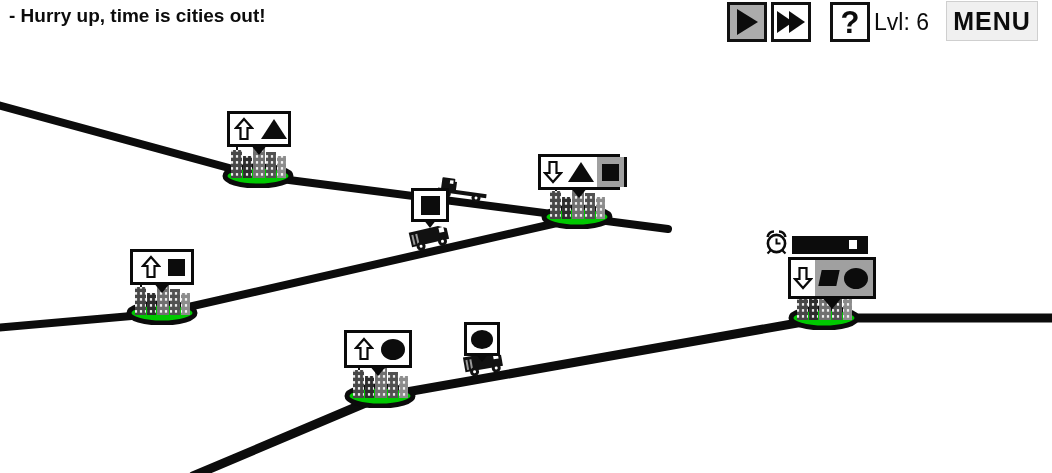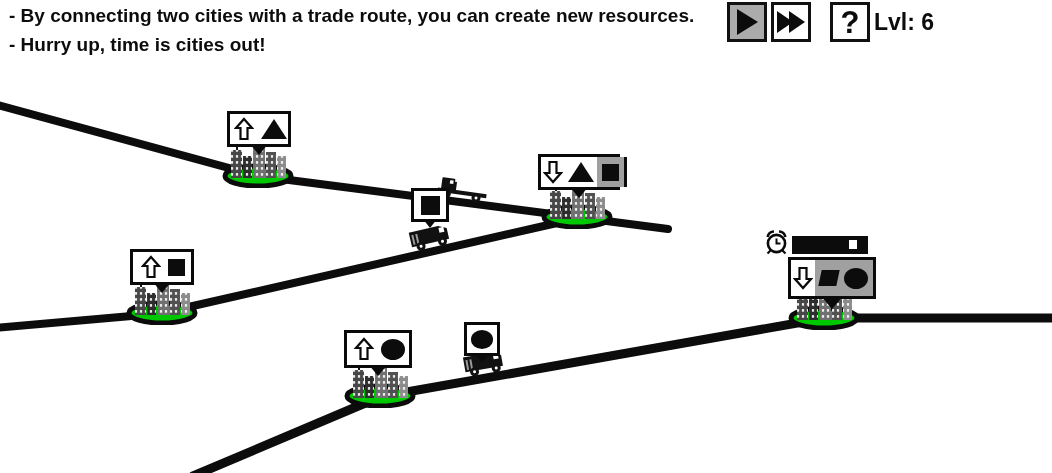--- a/index.html
+++ b/index.html
@@ -17,21 +17,21 @@
     position:absolute; top:2px; width:40px; height:40px; box-sizing:border-box;
     border:3px solid #111; background:#fff; display:flex; align-items:center; justify-content:center;
     cursor:pointer; z-index:50;
   }
   .sqbtn.active { background:#ababab; }
   .tri-right { width:0; height:0; border-top:13px solid transparent; border-bottom:13px solid transparent; border-left:21px solid #0c0c0c; }
   .tri-right.small { border-top-width:11px; border-bottom-width:11px; border-left-width:16px; }
   .ff-wrap { display:flex; }
   .ff-wrap .tri-right.small + .tri-right.small { margin-left:-4px; }
   .qmark { font-size:31px; font-weight:bold; color:#0c0c0c; line-height:1; }
-  .lvl { position:absolute; left:874px; top:9px; font-size:23px; font-weight:bold; color:#0c0c0c; z-index:50; }
+  .lvl { position:absolute; left:874px; top:9px; font-size:23px; font-weight:normal; color:#0c0c0c; z-index:50; }
   .menu-btn {
     position:absolute; left:946px; top:1px; width:92px; height:40px; box-sizing:border-box;
     background:#f0f0f0; border:1px solid #cfcfcf; color:#0c0c0c;
     font-size:25px; font-weight:bold; letter-spacing:1px;
     display:flex; align-items:center; justify-content:center; cursor:pointer; z-index:50;
   }
 
   
   .roads { position:absolute; left:0; top:0; z-index:5; }
   .city  { position:absolute; z-index:20; }
@@ -211,31 +211,31 @@
   <div class="bubble" style="left:411px; top:188px; width:38px; height:34px;">
     <div class="shape-square" style="width:19px; height:19px;"></div>
     <div class="tail" style="border-left-width:7px; border-right-width:7px; border-top-width:9px; bottom:-9px; margin-left:-7px;"></div>
   </div>
   <div class="bubble" style="left:464px; top:322px; width:36px; height:34px;">
     <div class="shape-circle" style="width:22px; height:19px;"></div>
     <div class="tail" style="border-left-width:7px; border-right-width:7px; border-top-width:9px; bottom:-9px; margin-left:-7px;"></div>
   </div>
 
   <div class="tips">
-    <div class="tip">- By connecting two cities with a trade route, you can create new resources.</div>
     <div class="tip">- Hurry up, time is cities out!</div>
   </div>
 
   <div class="sqbtn active" style="left:727px;">
     <div class="tri-right"></div>
   </div>
   <div class="sqbtn" style="left:771px;">
     <div class="ff-wrap">
       <div class="tri-right small"></div>
       <div class="tri-right small"></div>
     </div>
   </div>
   <div class="sqbtn" style="left:830px;">
     <div class="qmark">?</div>
   </div>
   <div class="lvl">Lvl: 6</div>
+  <div class="menu-btn">MENU</div>
 
 </div>
 
 </body></html>

